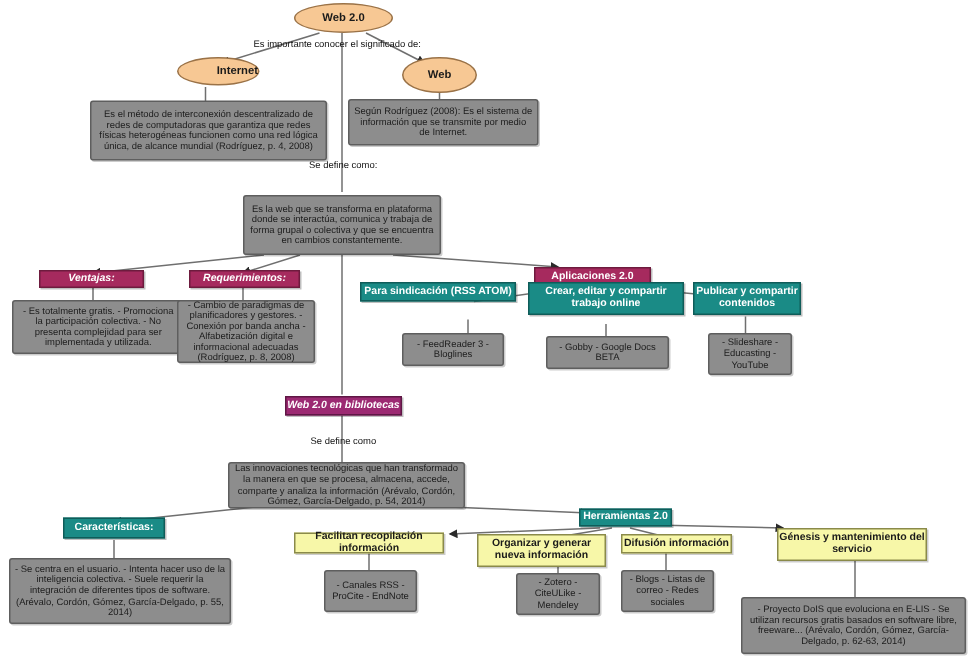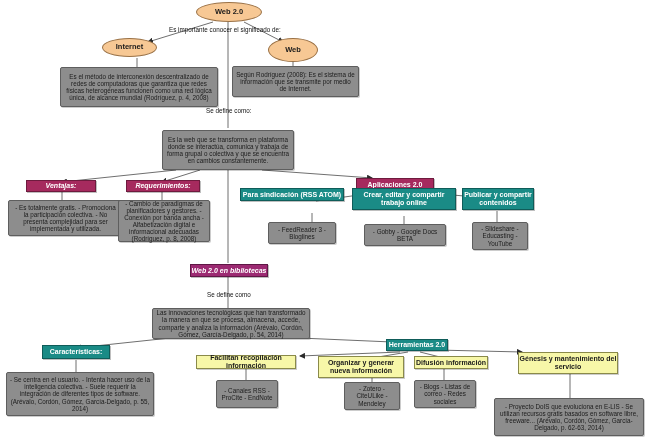--- a/index.html
+++ b/index.html
@@ -101,21 +101,21 @@
     </g>
   </svg>
 
   <div class="node oval" style="left:196px;top:2px;width:66px;height:20px;">
 
     <span>Web 2.0</span>
   </div>
 
   <div class="linklabel" style="left:169px;top:26px;">Es importante conocer el significado de:</div>
 
-  <div class="node oval" style="left:102px;top:38px;width:55px;height:19px;">
+  <div class="node oval" style="left:118px;top:38px;width:55px;height:19px;justify-content:flex-end;">
     <span>Internet</span>
   </div>
 
   <div class="node oval" style="left:268px;top:38px;width:50px;height:24px;">
     <span>Web</span>
   </div>
 
   <div class="node grey" style="left:60px;top:67px;width:158px;height:40px;">
     <span>Es el método de interconexión descentralizado de redes de computadoras que garantiza que redes físicas heterogéneas funcionen como una red lógica única, de alcance mundial (Rodríguez, p. 4, 2008)</span>
   </div>

